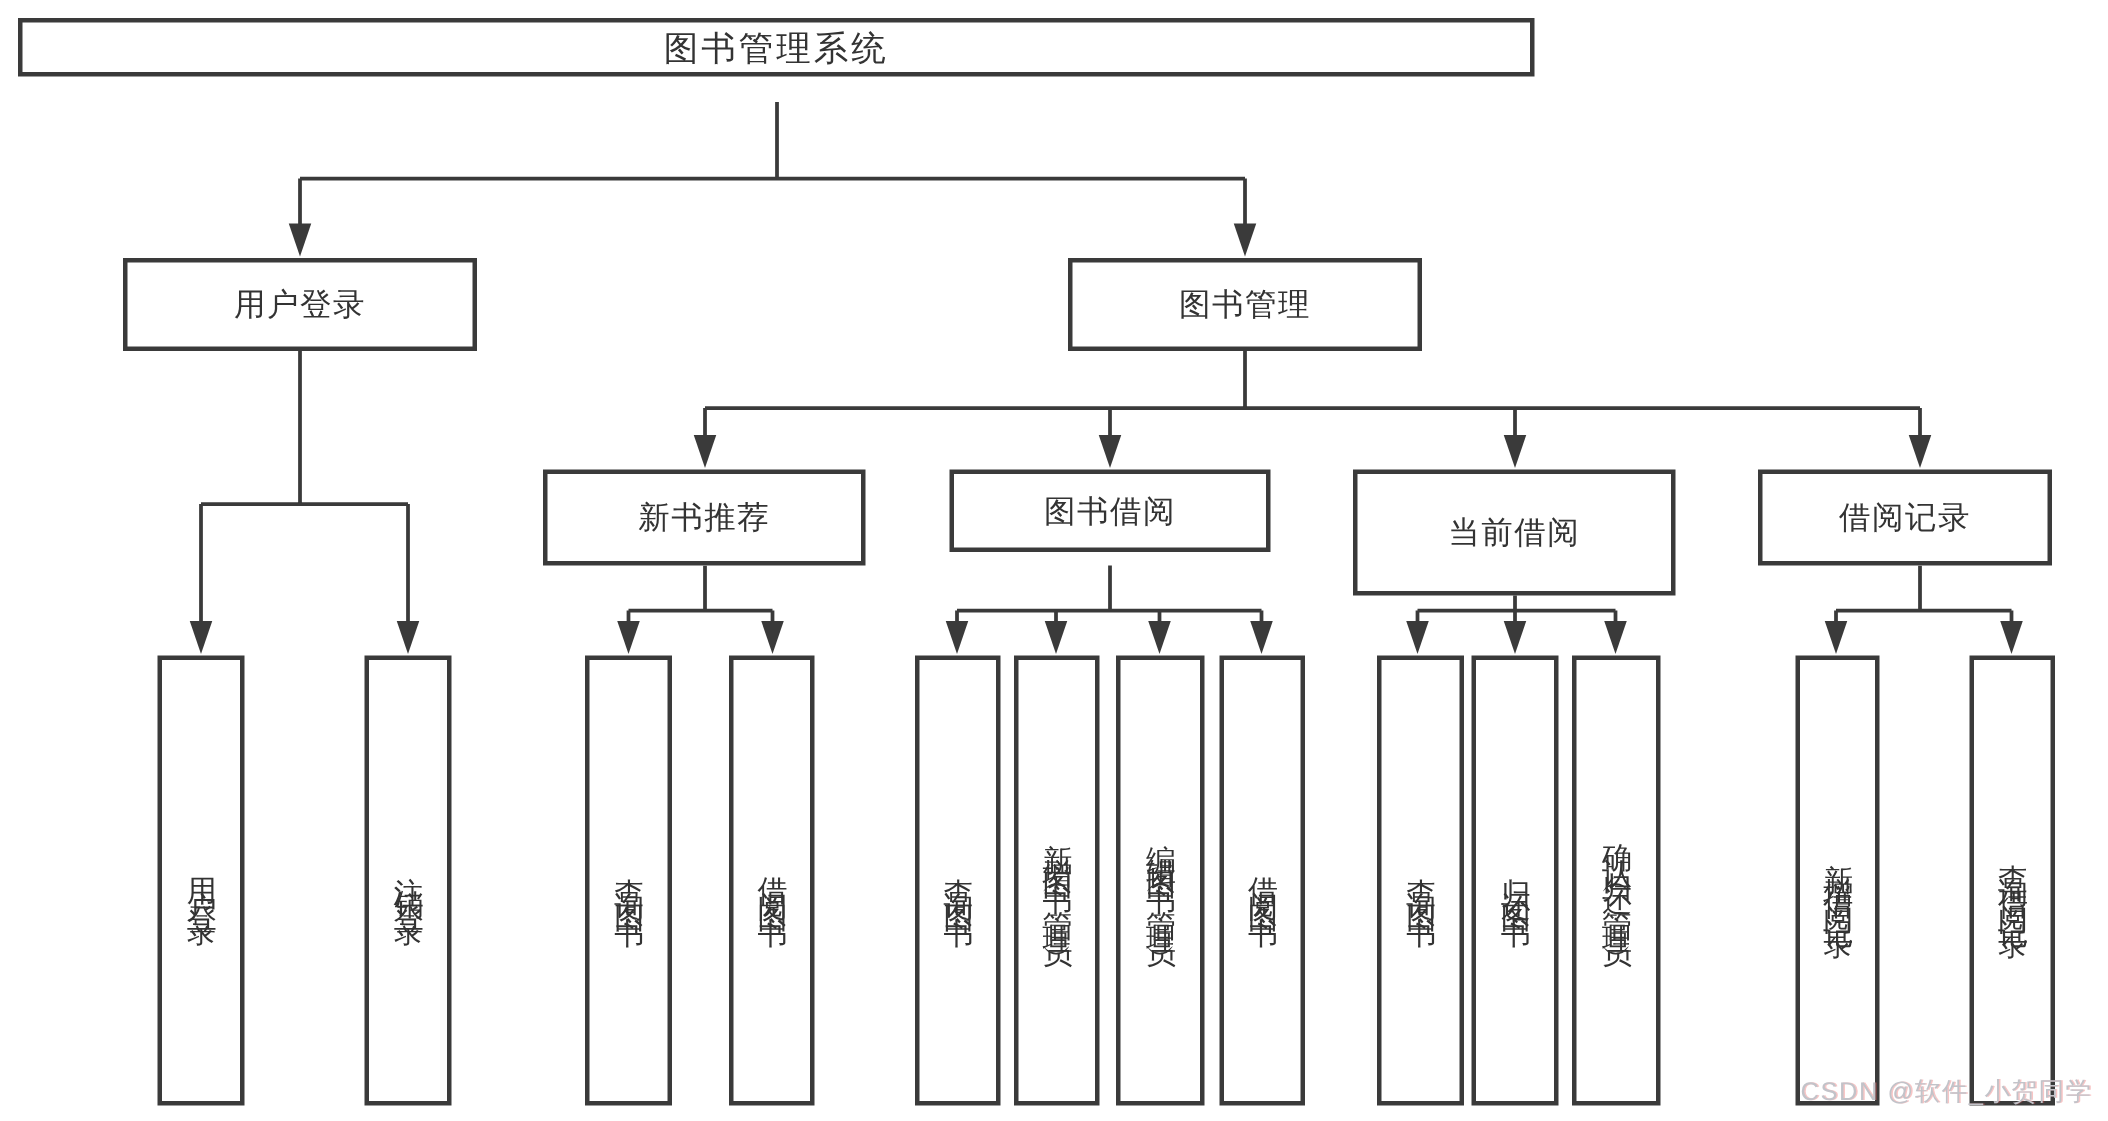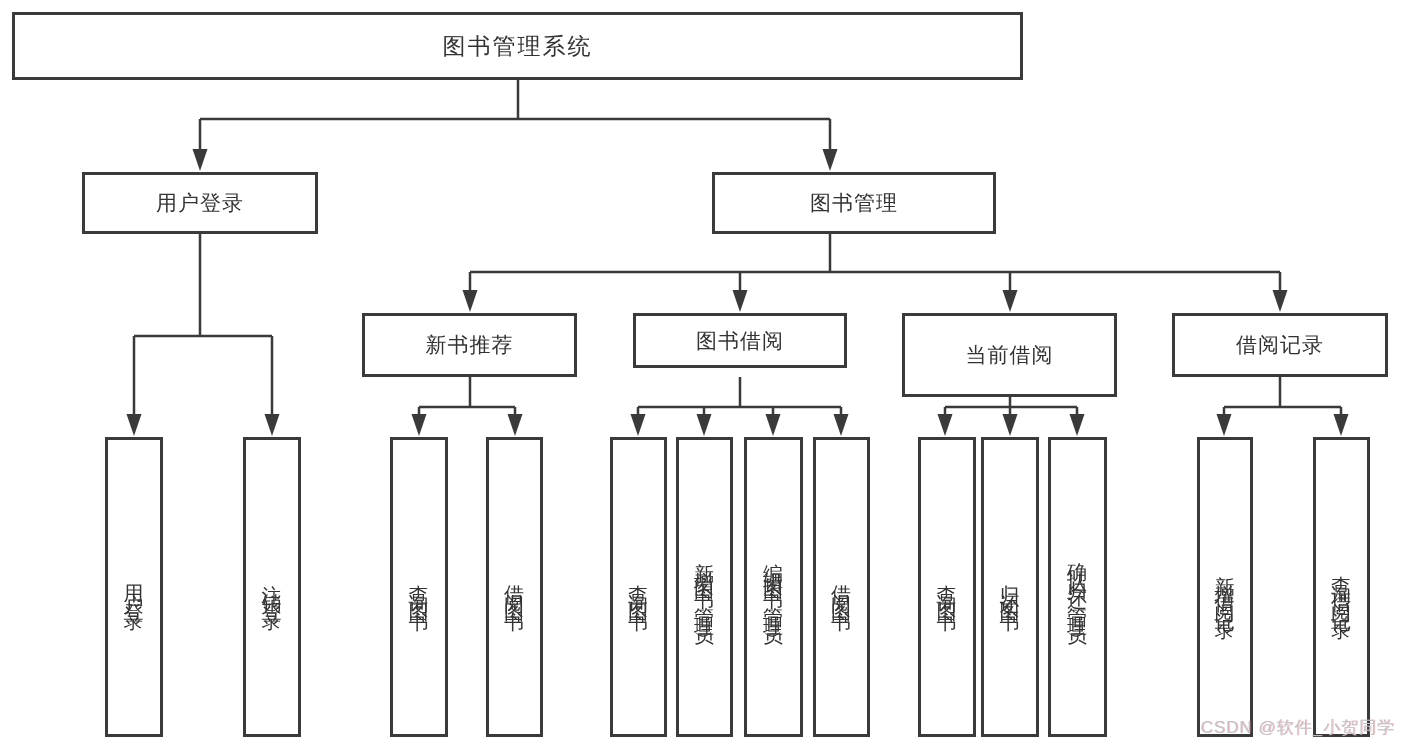--- a/index.html
+++ b/index.html
@@ -82,41 +82,41 @@
       <polygon points="765.5,414 780.5,414 773,436"></polygon>
       <polygon points="833.5,414 848.5,414 841,436"></polygon>
       <polygon points="937.5,414 952.5,414 945,436"></polygon>
       <polygon points="1002.5,414 1017.5,414 1010,436"></polygon>
       <polygon points="1069.5,414 1084.5,414 1077,436"></polygon>
       <polygon points="1216.5,414 1231.5,414 1224,436"></polygon>
       <polygon points="1333.5,414 1348.5,414 1341,436"></polygon>
     </g>
   </svg>
 
-  <div class="node rootnode" style="left:12px; top:12px; width:1011px; height:68px;">
+  <div class="node rootnode" style="left:12px; top:12px; width:1011px; height:39px;align-items:flex-end;">
     <span>图书管理系统</span>
   </div>
 
   <div class="node hnode" style="left:82px; top:172px; width:236px; height:62px;">
     <span>用户登录</span>
   </div>
-  <div class="node hnode" style="left:712px; top:172px; width:284px; height:62px;">
+  <div class="node hnode" style="left:712px; top:172px; width:236px; height:62px;">
     <span>图书管理</span>
   </div>
 
   <div class="node hnode" style="left:362px; top:313px; width:215px; height:64px;">
     <span>新书推荐</span>
   </div>
   <div class="node hnode" style="left:633px; top:313px; width:214px; height:55px;">
     <span>图书借阅</span>
   </div>
   <div class="node hnode" style="left:902px; top:313px; width:215px; height:84px;">
     <span>当前借阅</span>
   </div>
-  <div class="node hnode" style="left:1172px; top:313px; width:216px; height:64px;">
+  <div class="node hnode" style="left:1172px; top:313px; width:196px; height:64px;">
     <span>借阅记录</span>
   </div>
 
   <div class="node vnode" style="left:105px; top:437px; width:58px; height:300px;">
     <span>用户登录</span>
   </div>
   <div class="node vnode" style="left:243px; top:437px; width:58px; height:300px;">
     <span>注销登录</span>
   </div>
 

